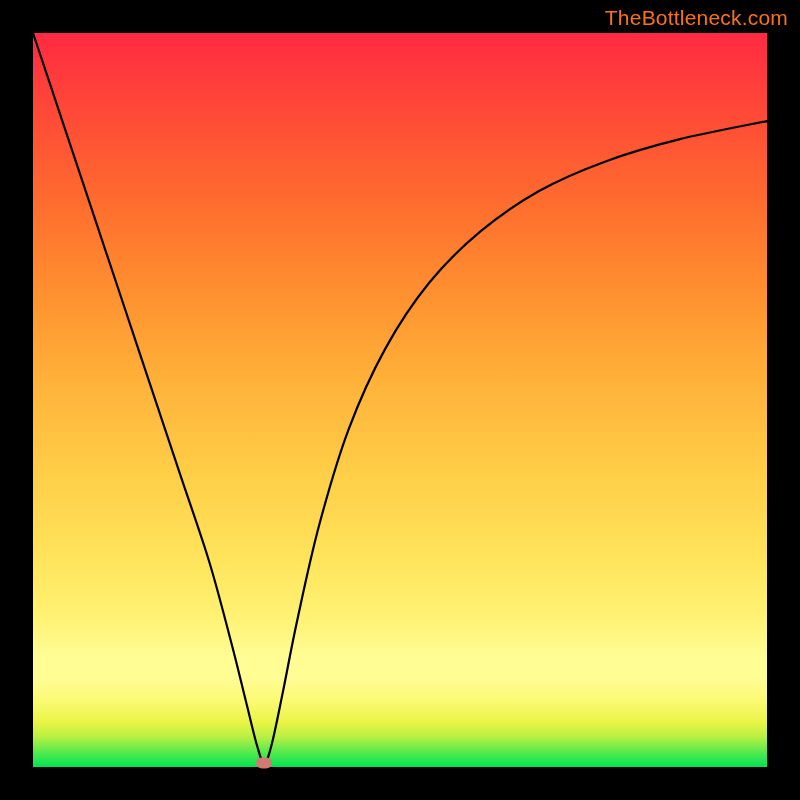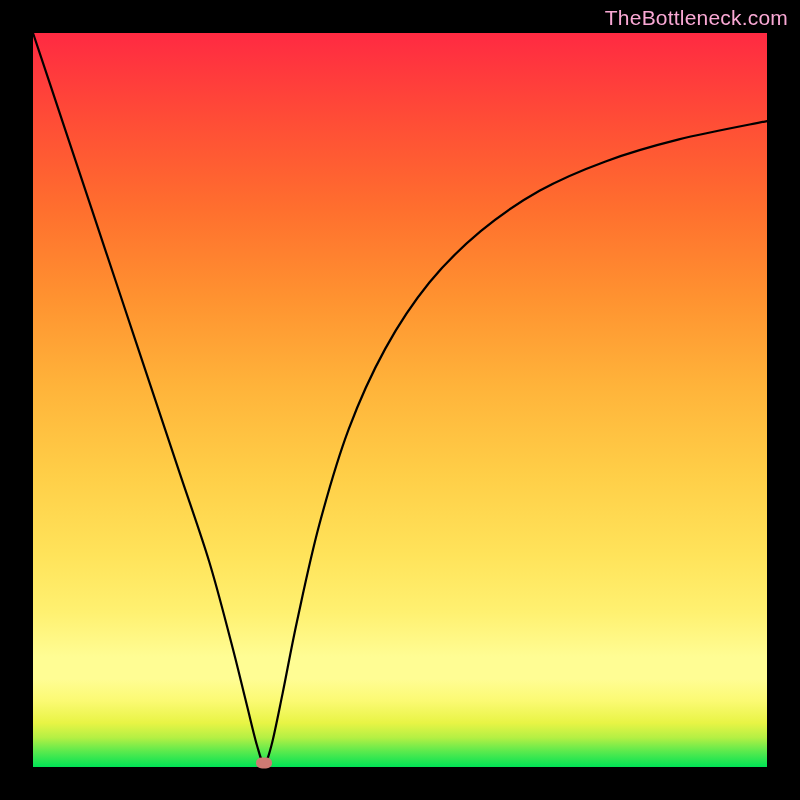--- a/index.html
+++ b/index.html
@@ -39,21 +39,21 @@
       #ff9230 64%,
       #ff6f2e 76%,
       #ff4d36 88%,
       #ff2a42 100%
     );
   }
   .watermark {
     position: absolute;
     top: 6px;
     right: 12px;
-    color: #f9a8d4;
+    color: #f97316;
     font-size: 21px;
     font-weight: 400;
     letter-spacing: 0.2px;
     user-select: none;
   }
   svg.curve {
     position: absolute;
     left: 0;
     top: 0;
     width: 734px;

